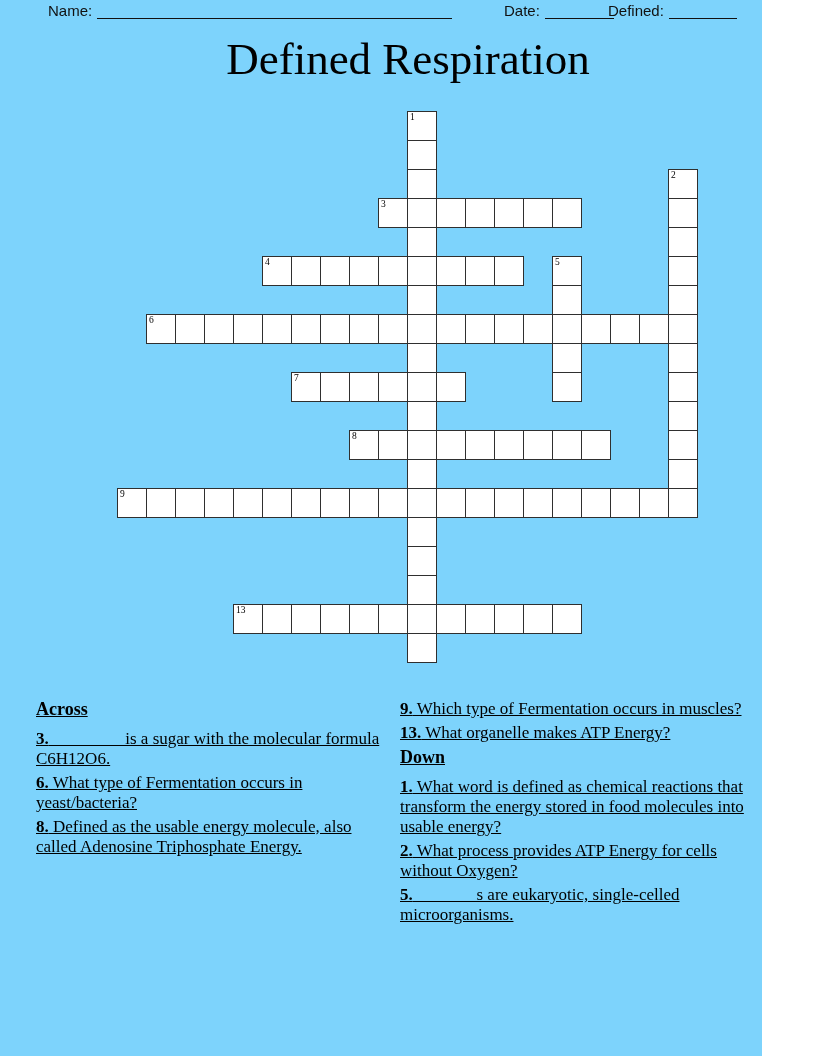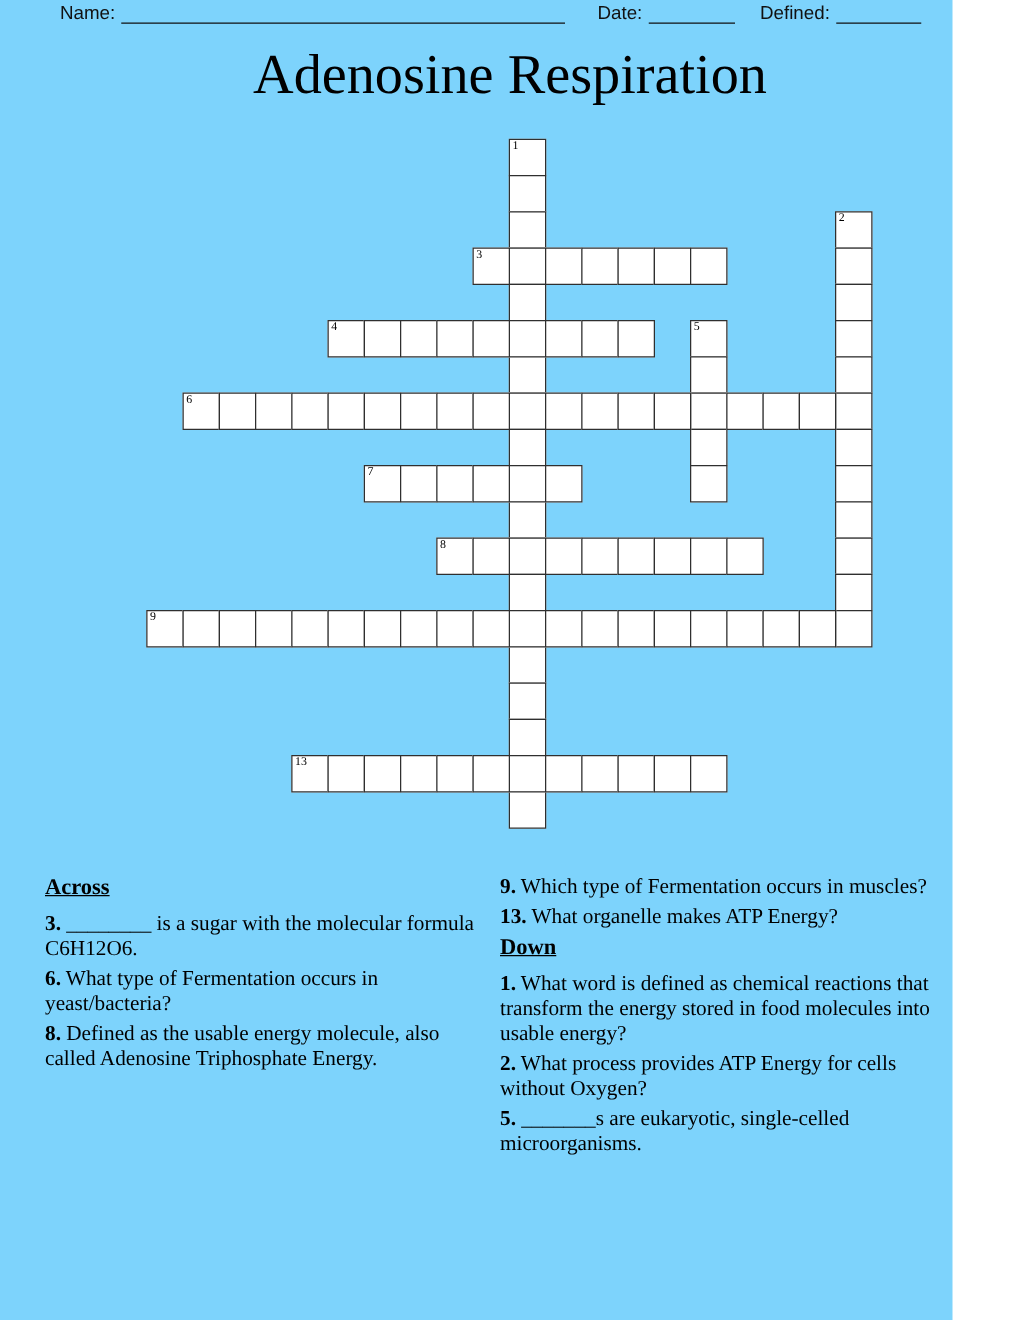--- a/index.html
+++ b/index.html
@@ -79,42 +79,43 @@
     font-size: 18px;
     font-weight: bold;
     text-decoration: underline;
     margin: 0 0 9px 0;
     line-height: 21px;
   }
   .clue {
     font-size: 17px;
     line-height: 20px;
     margin: 0 0 4px 0;
+    text-decoration: underline;
   }
   .clue-number { font-weight: bold; }
 </style>
 </head>
 <body>
 
 <div class="page">
 
   <div class="hdr-item" style="left:48px;">
     <span>Name:</span>
     <span class="blank-line" style="width:355px;"></span>
   </div>
-  <div class="hdr-item" style="left:478px;justify-content:space-between;">
+  <div class="hdr-item" style="left:504px;justify-content:space-between;">
     <span>Date:</span>
     <span class="blank-line" style="width:69px;"></span>
   </div>
   <div class="hdr-item" style="left:608px;">
     <span>Defined:</span>
     <span class="blank-line" style="width:68px;"></span>
   </div>
 
-  <div class="title">Adenosine Respiration</div>
+  <div class="title">Defined Respiration</div>
 
   <div class="grid">
       <div class="cell" style="left: 407px; top: 111px;">
         <span class="cellnum">1</span>
       </div>
       <div class="cell" style="left: 407px; top: 140px;"></div>
       <div class="cell" style="left: 407px; top: 169px;"></div>
       <div class="cell" style="left: 407px; top: 198px;"></div>
       <div class="cell" style="left: 407px; top: 227px;"></div>
       <div class="cell" style="left: 407px; top: 256px;"></div>

